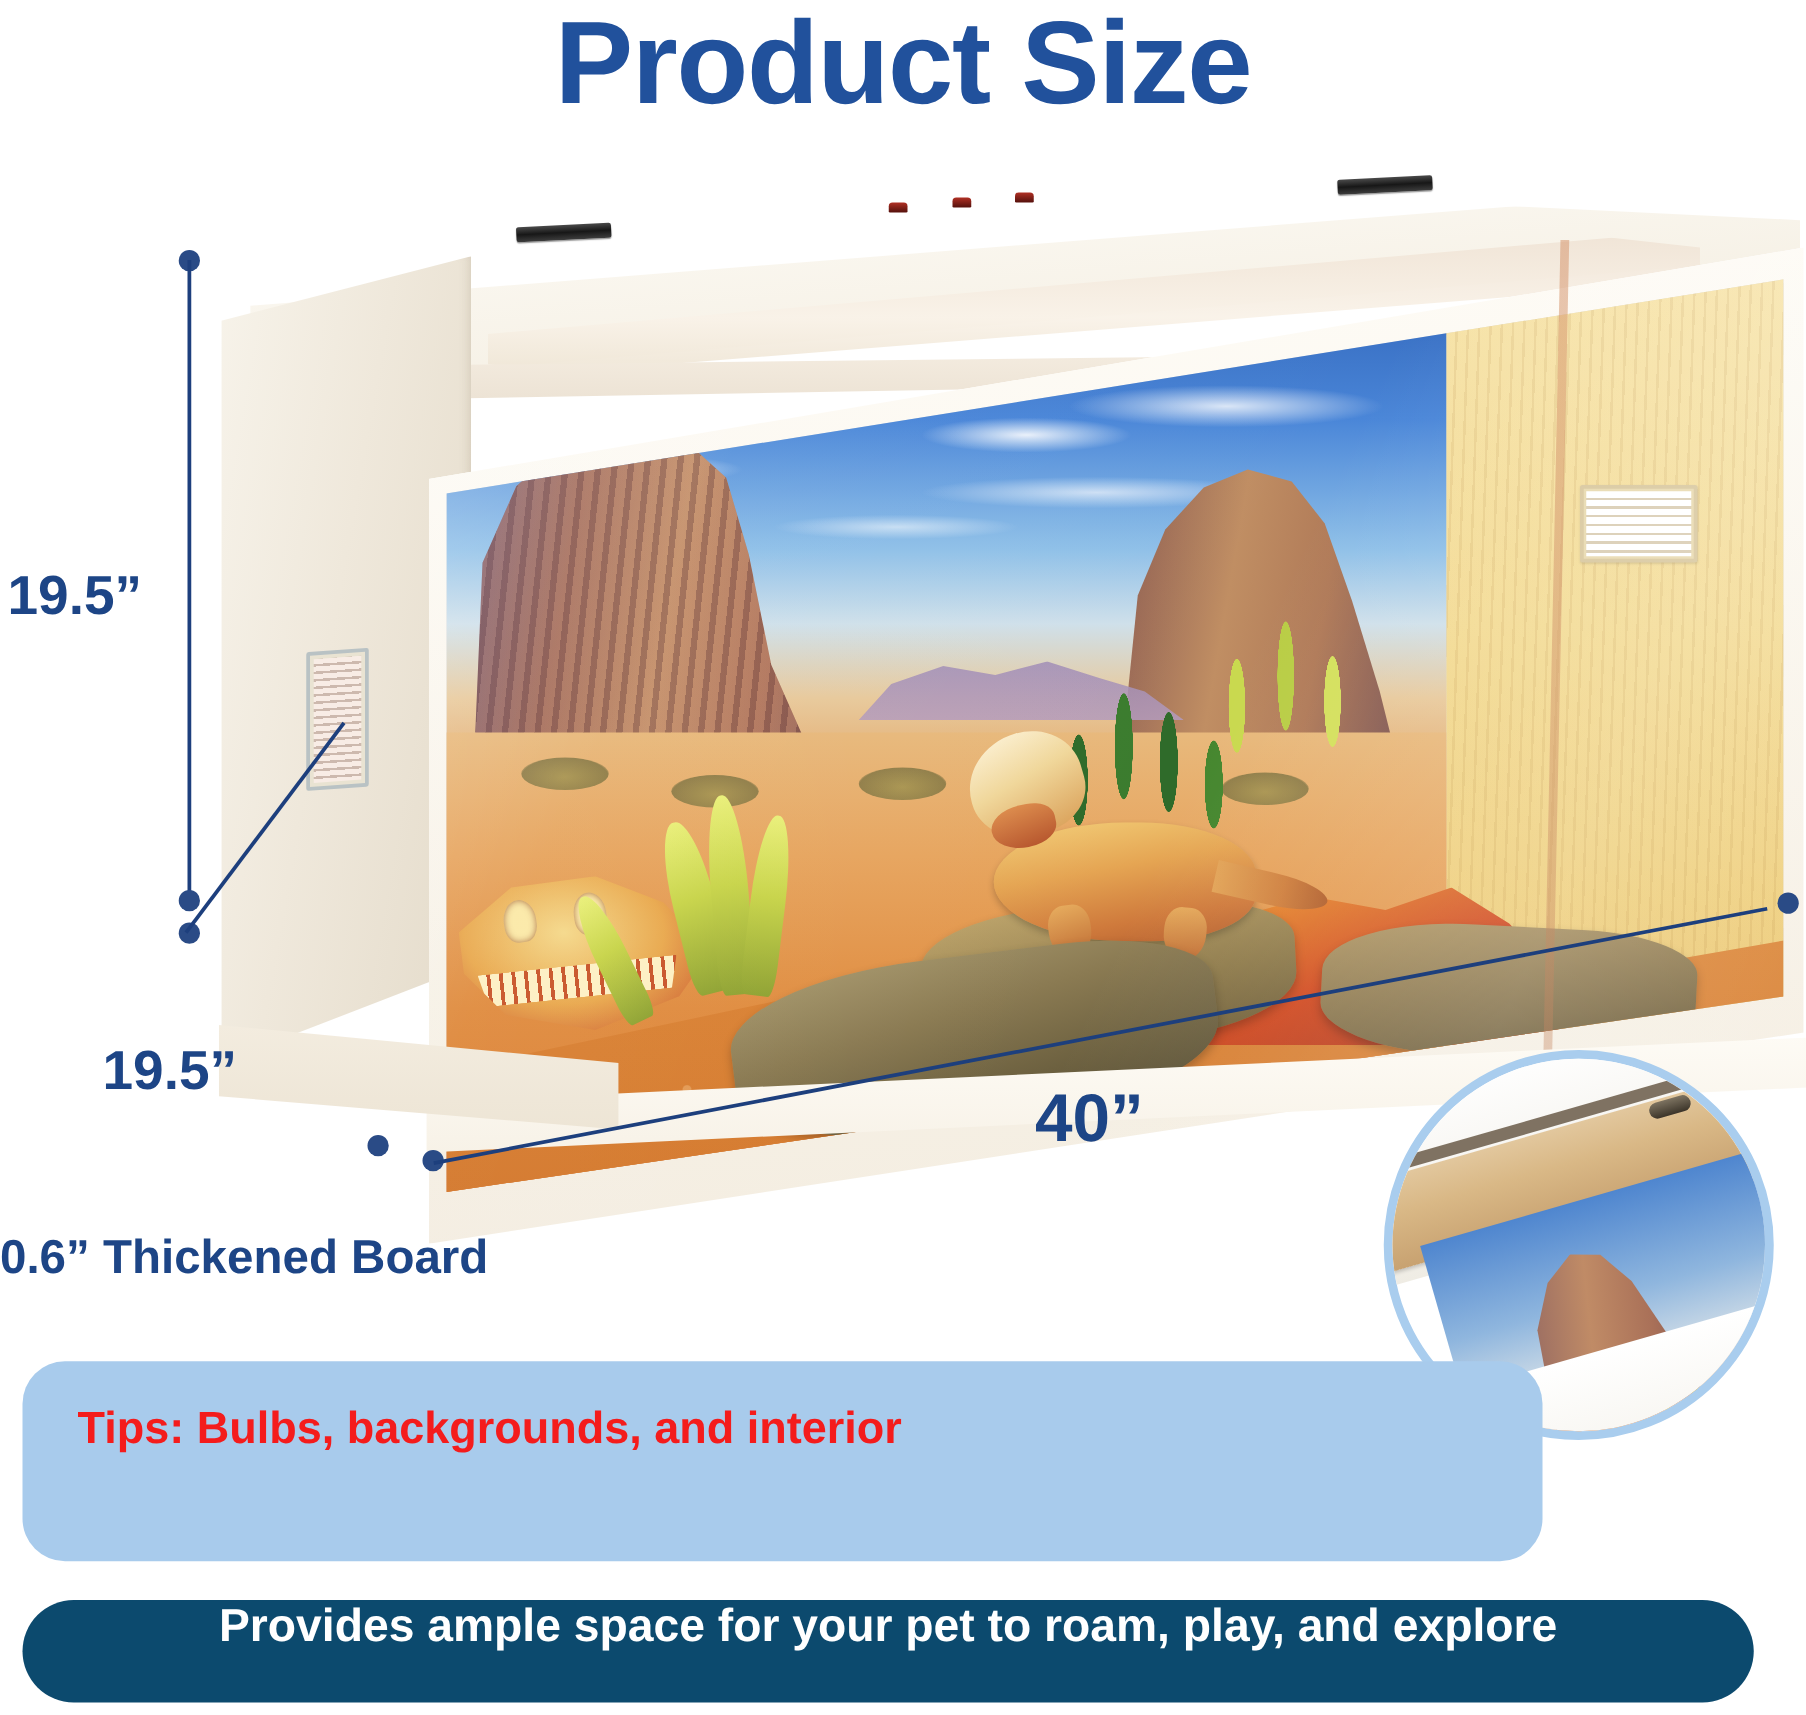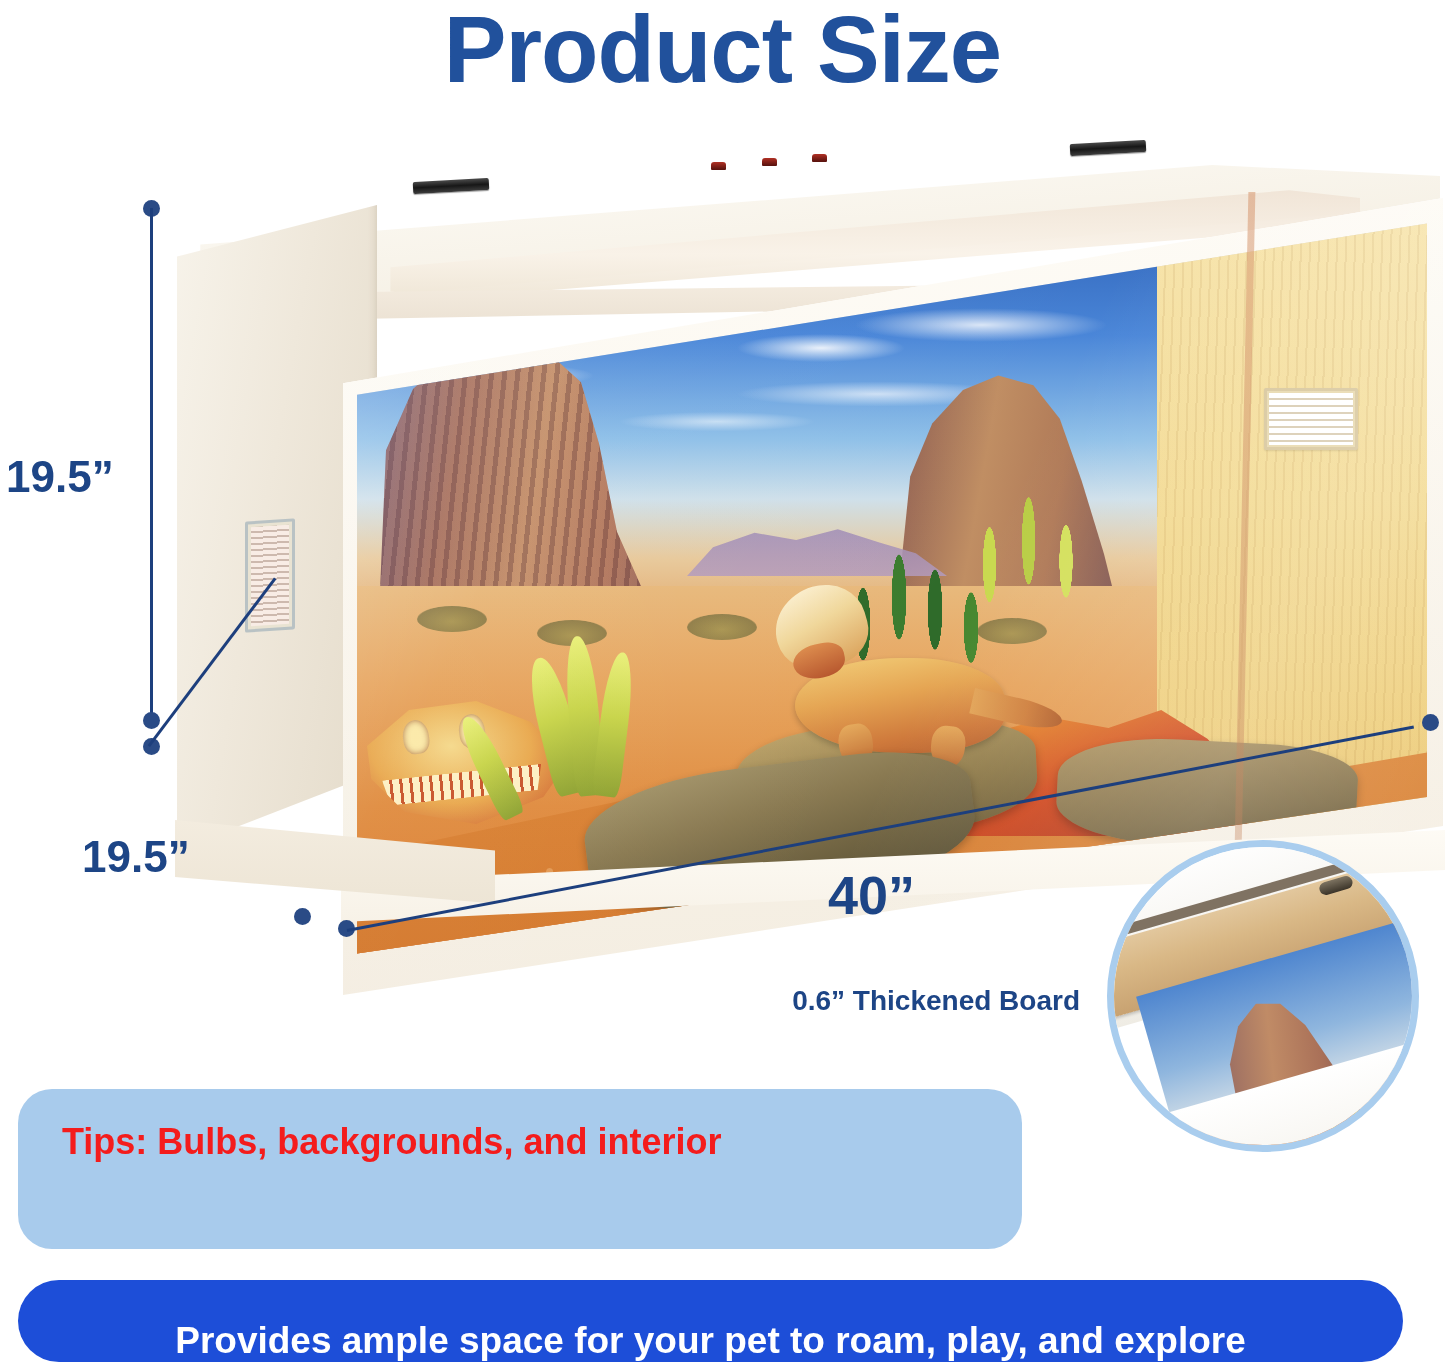--- a/index.html
+++ b/index.html
@@ -296,22 +296,22 @@
   .dim{position:absolute;background:#1d3f7d;}
   .dot{position:absolute;width:17px;height:17px;border-radius:50%;background:#2a4b86;}
   .dim-label{
     position:absolute;color:#1d4586;font-weight:bold;
     font-family:"Liberation Sans", sans-serif;
     white-space:nowrap;
   }
 
   
   .board-caption{
-    position:absolute;left:0;top:985px;width:1080px;text-align:right;
-    color:#1d4586;font-weight:bold;font-size:28px;
+    position:absolute;left:0;top:985px;width:1080px;text-align:left;
+    color:#1d4586;font-weight:bold;font-size:38px;
     font-family:"Liberation Sans", sans-serif;
   }
 
   
   .inset{
     position:absolute;left:1107px;top:840px;width:312px;height:312px;
     border-radius:50%;
     border:7px solid #a9cdee;
     overflow:hidden;
     background:#ffffff;
@@ -355,33 +355,33 @@
     transform:rotate(-16deg);
   }
   .inset .ins-base{
     position:absolute;left:-30px;top:232px;width:420px;height:130px;
     background:linear-gradient(180deg,#ffffff,#f2efe7);
     transform:rotate(-16deg);
   }
 
   
   .tips-box{
-    position:absolute;left:18px;top:1089px;width:1004px;height:160px;
+    position:absolute;left:18px;top:1089px;width:1216px;height:160px;
     background:#a8cbec;border-radius:34px;
     box-sizing:border-box;
     padding:22px 44px 0 44px;
   }
   .tips-line{
     color:#f41c1c;font-weight:bold;font-size:36px;line-height:62px;
     font-family:"Liberation Sans", sans-serif;
   }
   .banner{
     position:absolute;left:18px;top:1280px;width:1385px;height:82px;
-    background:#1d4ed8;border-radius:41px;
-    display:flex;align-items:flex-end;justify-content:center;
+    background:#0c4a6e;border-radius:41px;
+    display:flex;align-items:flex-start;justify-content:center;
   }
   .banner-text{
     color:#ffffff;font-weight:bold;font-size:37px;
     font-family:"Liberation Sans", sans-serif;
     white-space:nowrap;
   }
 </style>
 </head>
 <body>
 

